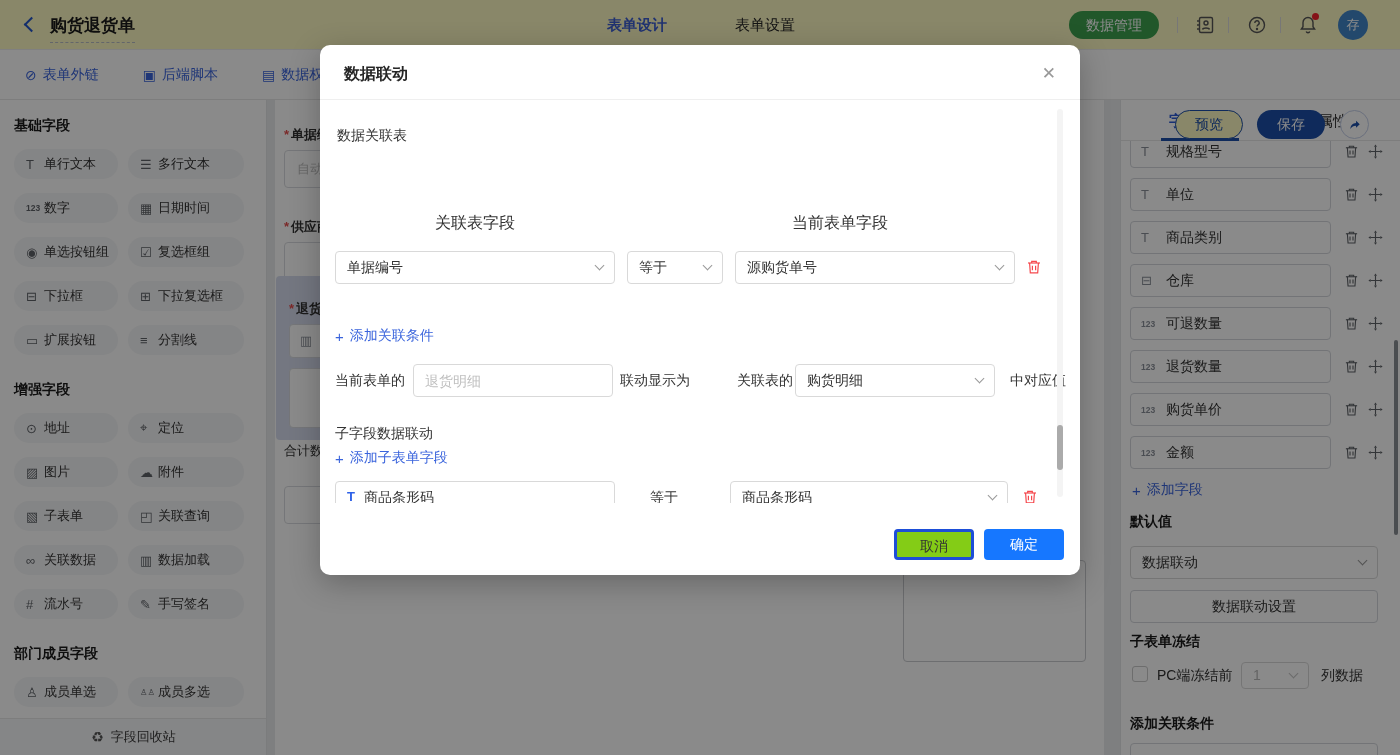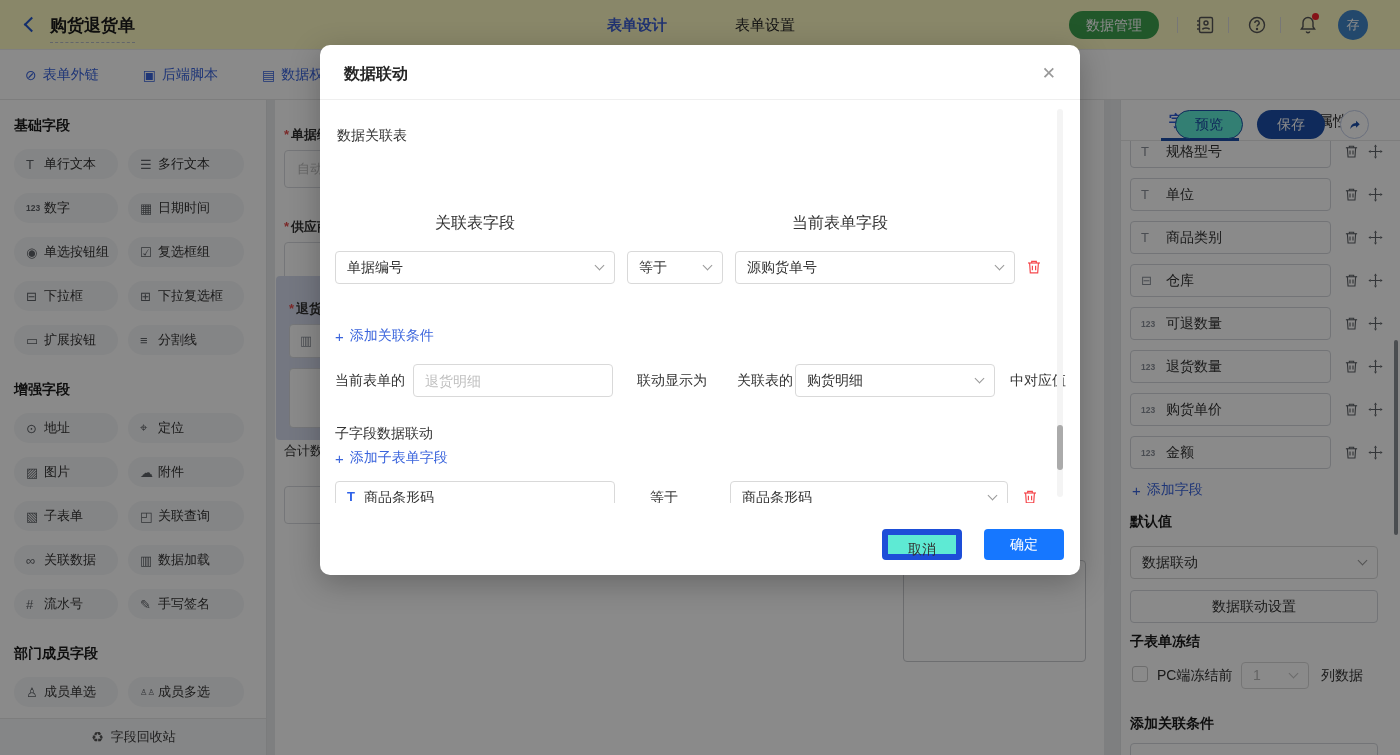--- a/index.html
+++ b/index.html
@@ -16,21 +16,21 @@
 .tb-sep{position:absolute;top:17px;width:1px;height:16px;background:#DDD}
 .tb-ic{position:absolute;top:15px;width:20px;height:20px;color:#555;cursor:pointer}
 .bell-dot{position:absolute;right:-1px;top:-2px;width:7px;height:7px;border-radius:50%;background:#F5222D}
 .avatar{position:absolute;left:1338px;top:10px;width:30px;height:30px;border-radius:50%;background:#4186C8;color:#fff;font-size:13px;display:flex;align-items:center;justify-content:center;cursor:pointer}
 
 .toolbar{position:absolute;left:0;top:50px;width:1400px;height:50px;background:#fff;border-bottom:1px solid #E8E8E8;z-index:4}
 .tb-links{position:absolute;left:25px;top:0;height:50px;display:flex;gap:44px;align-items:center}
 .tb-link{display:flex;align-items:center;gap:6px;color:#3A64DC;font-size:14px;cursor:pointer}
 .tl-ico{font-size:14px}
 .pill-btn{position:absolute;top:60px;height:29px;border-radius:15px;font-size:14px;text-align:center;line-height:27px;cursor:pointer}
-.preview{left:1175px;width:68px;border:1px solid #1D4FA8;color:#1D4FA8;background:#5eead4}
+.preview{left:1175px;width:68px;border:1px solid #1D4FA8;color:#1D4FA8;background:#fef9c3}
 .save{left:1257px;width:68px;background:#1D4FA8;color:#fff;line-height:29px}
 .share{position:absolute;left:1340px;top:60px;width:29px;height:29px;border-radius:50%;border:1px solid #C5CFE8;background:#fff;display:flex;align-items:center;justify-content:center;cursor:pointer;color:#1D4FA8}
 
 .sidebar{position:absolute;left:0;top:100px;width:267px;height:655px;background:#fff;border-right:1px solid #E4E5E8;overflow:hidden;z-index:3}
 .sb-title{margin:26px 0 0 14px;font-size:14px;font-weight:700;color:#1A1A1A}
 .sb-title.first{margin-top:17px}
 .sb-grid{display:grid;grid-template-columns:104px 116px;gap:14px 10px;margin:14px 0 0 14px}
 .sb-pill{height:30px;border-radius:15px;background:#F4F5F7;display:flex;align-items:center;padding-left:12px;font-size:13px;color:#333;cursor:pointer;white-space:nowrap}
 .sb-g{width:18px;font-size:13px;color:#5F6368;flex:0 0 18px}
 .sb-g.sm{font-size:8.5px;font-weight:700;letter-spacing:0}
@@ -80,21 +80,21 @@
 .m-colhead{position:absolute;top:112px;width:280px;text-align:center;font-size:16px;color:#333}
 .m-trash{position:absolute;width:16px;height:16px;color:#F5484D;cursor:pointer}
 .m-input{position:absolute;height:33px;border:1px solid #D9D9D9;border-radius:4px;background:#fff;font-size:14px;color:#333;padding:0 11px;outline:none;font-family:inherit}
 .m-input::placeholder{color:#BFBFBF}
 .sf-left{position:absolute;left:15px;width:280px;height:33px;border:1px solid #D9D9D9;border-radius:4px;display:flex;align-items:center;gap:9px;padding-left:11px;font-size:14px;color:#333;background:#fff}
 .sf-t{color:#2F62E8;font-weight:700;font-size:13px;border-bottom:1.5px solid #2F62E8;line-height:1.05}
 .sf-op{position:absolute;left:330px;font-size:14px;color:#333;line-height:33px}
 .m-track{position:absolute;left:737px;top:8px;width:6px;height:388px;background:#F4F4F4;border-radius:3px}
 .m-thumb{position:absolute;left:737px;top:324px;width:6px;height:45px;background:#ABABAB;border-radius:3px}
 .m-footer-btn{position:absolute;top:484px;width:80px;height:31px;border-radius:4px;font-size:14px;text-align:center;line-height:29px;cursor:pointer}
-.cancel{left:562px;border:6px solid #1d4ed8;background:#5eead4;color:#333}
+.cancel{left:574px;border:3px solid #1d4ed8;background:#84cc16;color:#333}
 .confirm{left:664px;background:#1677FF;color:#fff;line-height:31px}
 svg{display:block;width:100%;height:100%}
 </style>
 </head>
 <body>
 
 <div class="topbar">
   <span class="back"></span>
   <span class="tb-title">购货退货单</span>
   <div class="tb-tabs">
@@ -502,21 +502,21 @@
           <path d="M3.6 4l.7 9.8h7.4L12.4 4"></path>
           <path d="M6.4 6.8v4.4M9.6 6.8v4.4"></path>
         </svg>
       </span>
     <div class="blue-link" style="position:absolute;left:15px;top:226px">
       <span class="plus">+</span>
       <span>添加关联条件</span>
     </div>
     <span class="m-label" style="left:15px;top:263px">当前表单的</span>
     <input class="m-input" style="left: 93px; top: 263px; width: 200px;" placeholder="退货明细">
-    <span class="m-label" style="left:317px;top:263px">联动显示为</span>
+    <span class="m-label" style="left:300px;top:263px">联动显示为</span>
     <span class="m-label" style="left:417px;top:263px">关联表的</span>
     <div class="msel" style="left:475px;top:263px;width:200px">
       <span>购货明细</span>
       <i class="chev"></i>
     </div>
     <span class="m-label" style="left:690px;top:263px">中对应值</span>
     <span class="m-label" style="left:15px;top:316px">子字段数据联动</span>
     <div class="blue-link" style="position:absolute;left:15px;top:348px">
       <span class="plus">+</span>
       <span>添加子表单字段</span>

